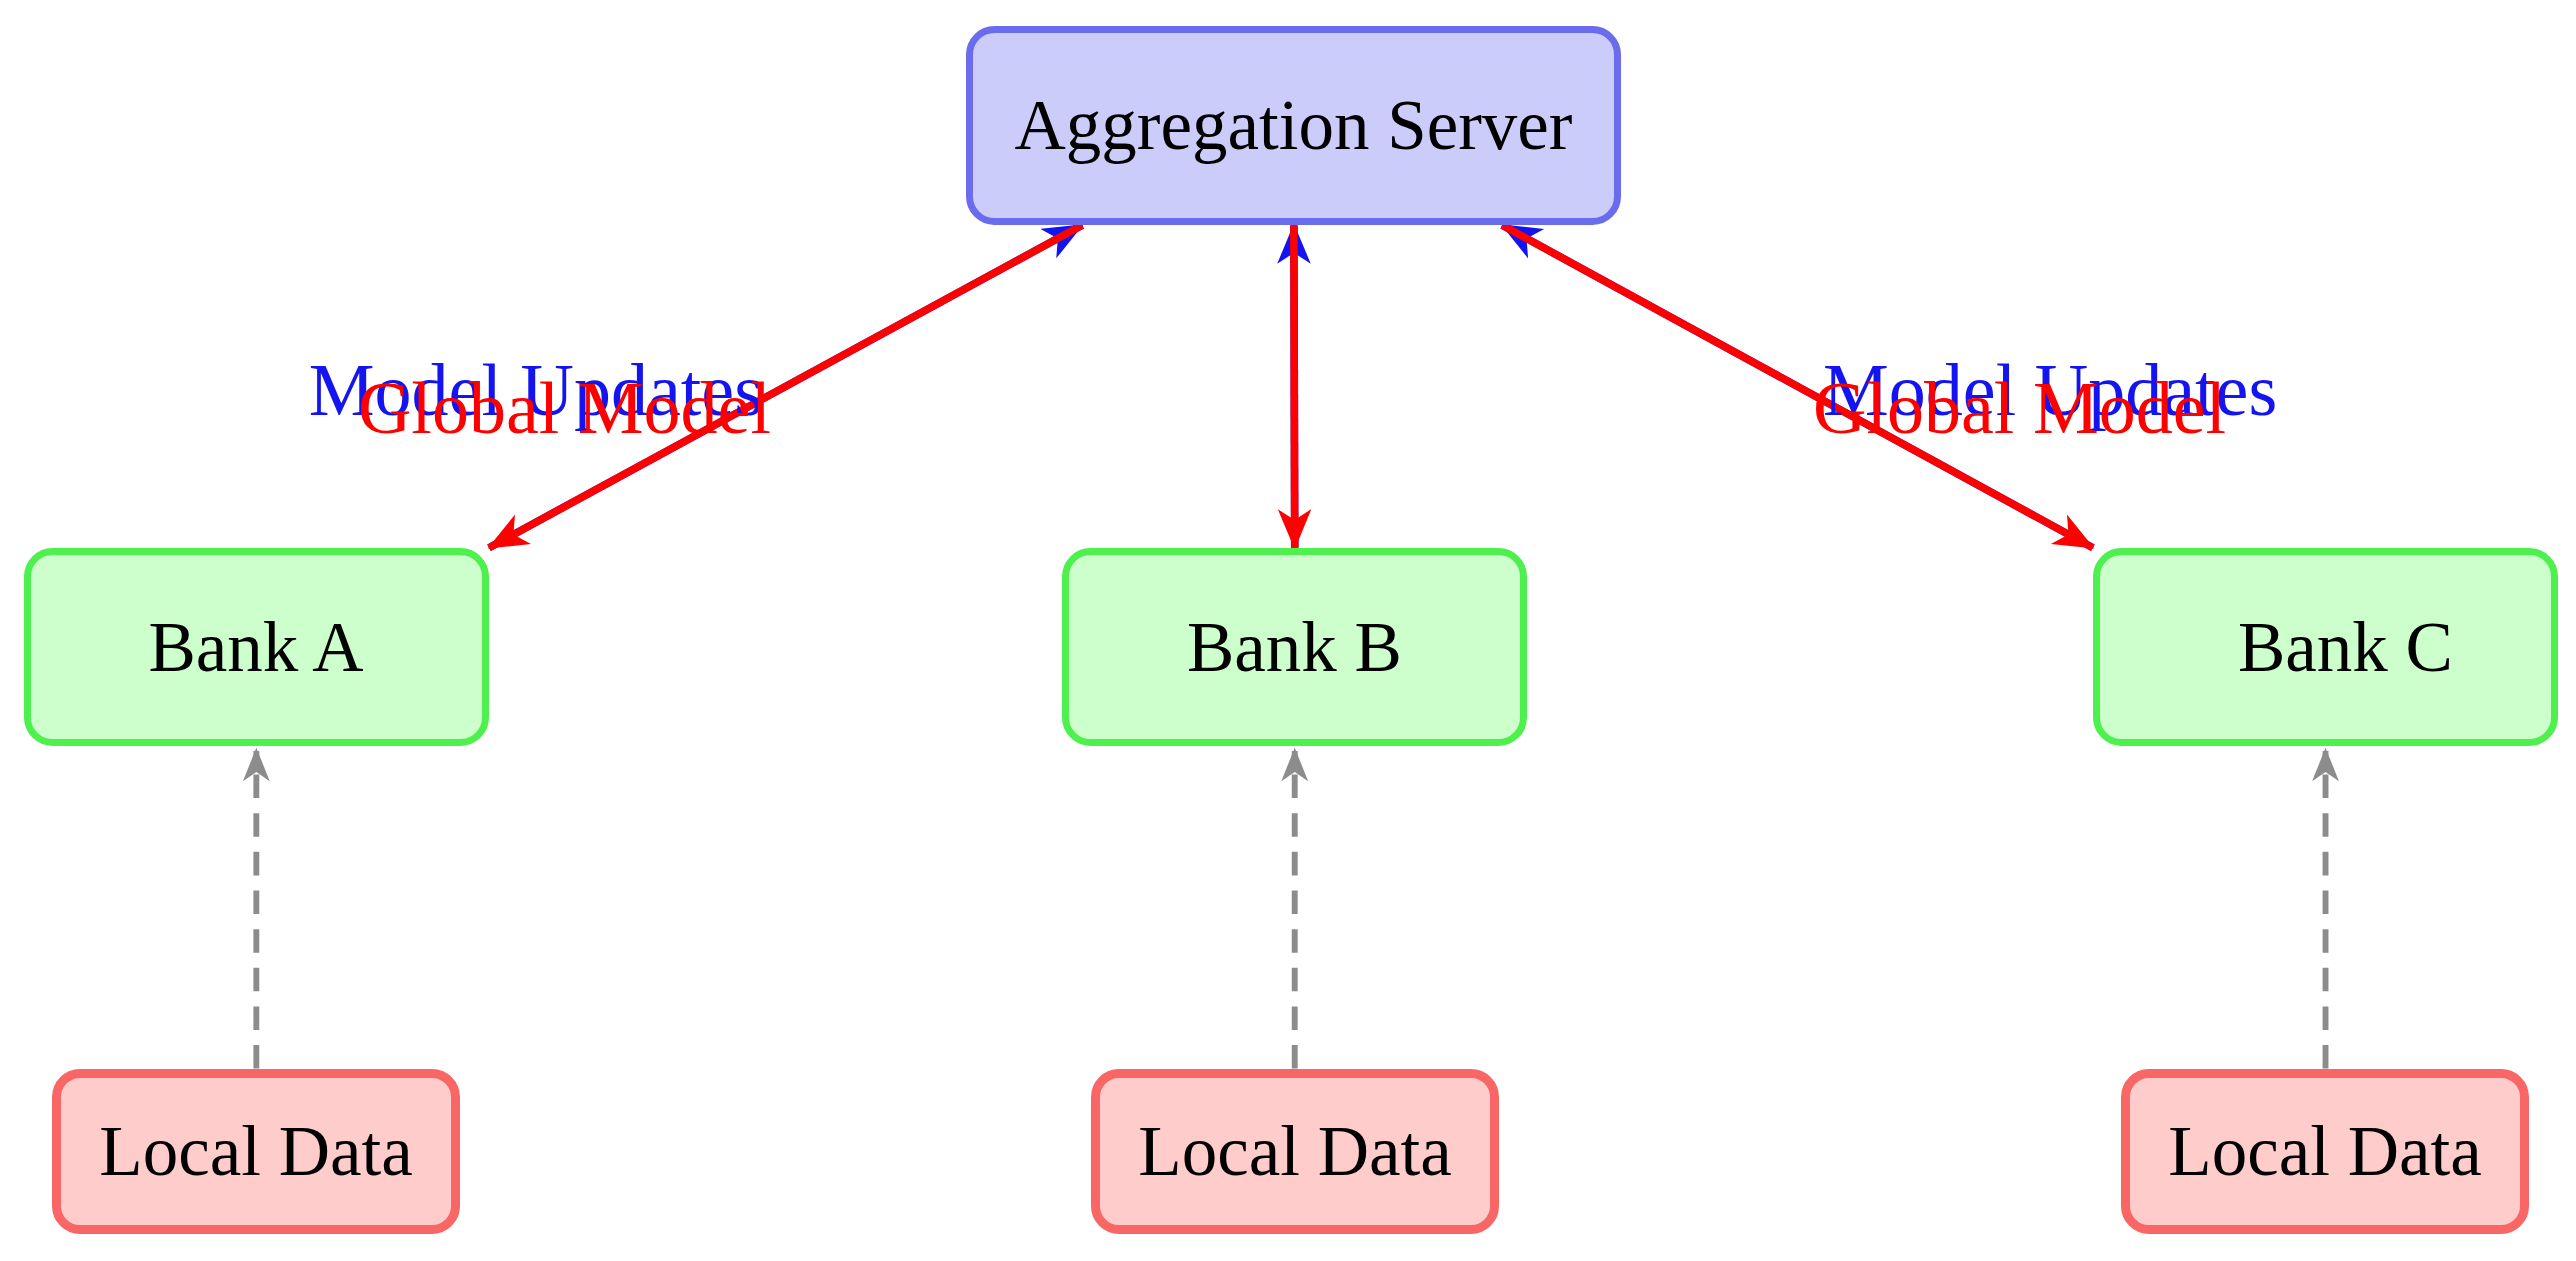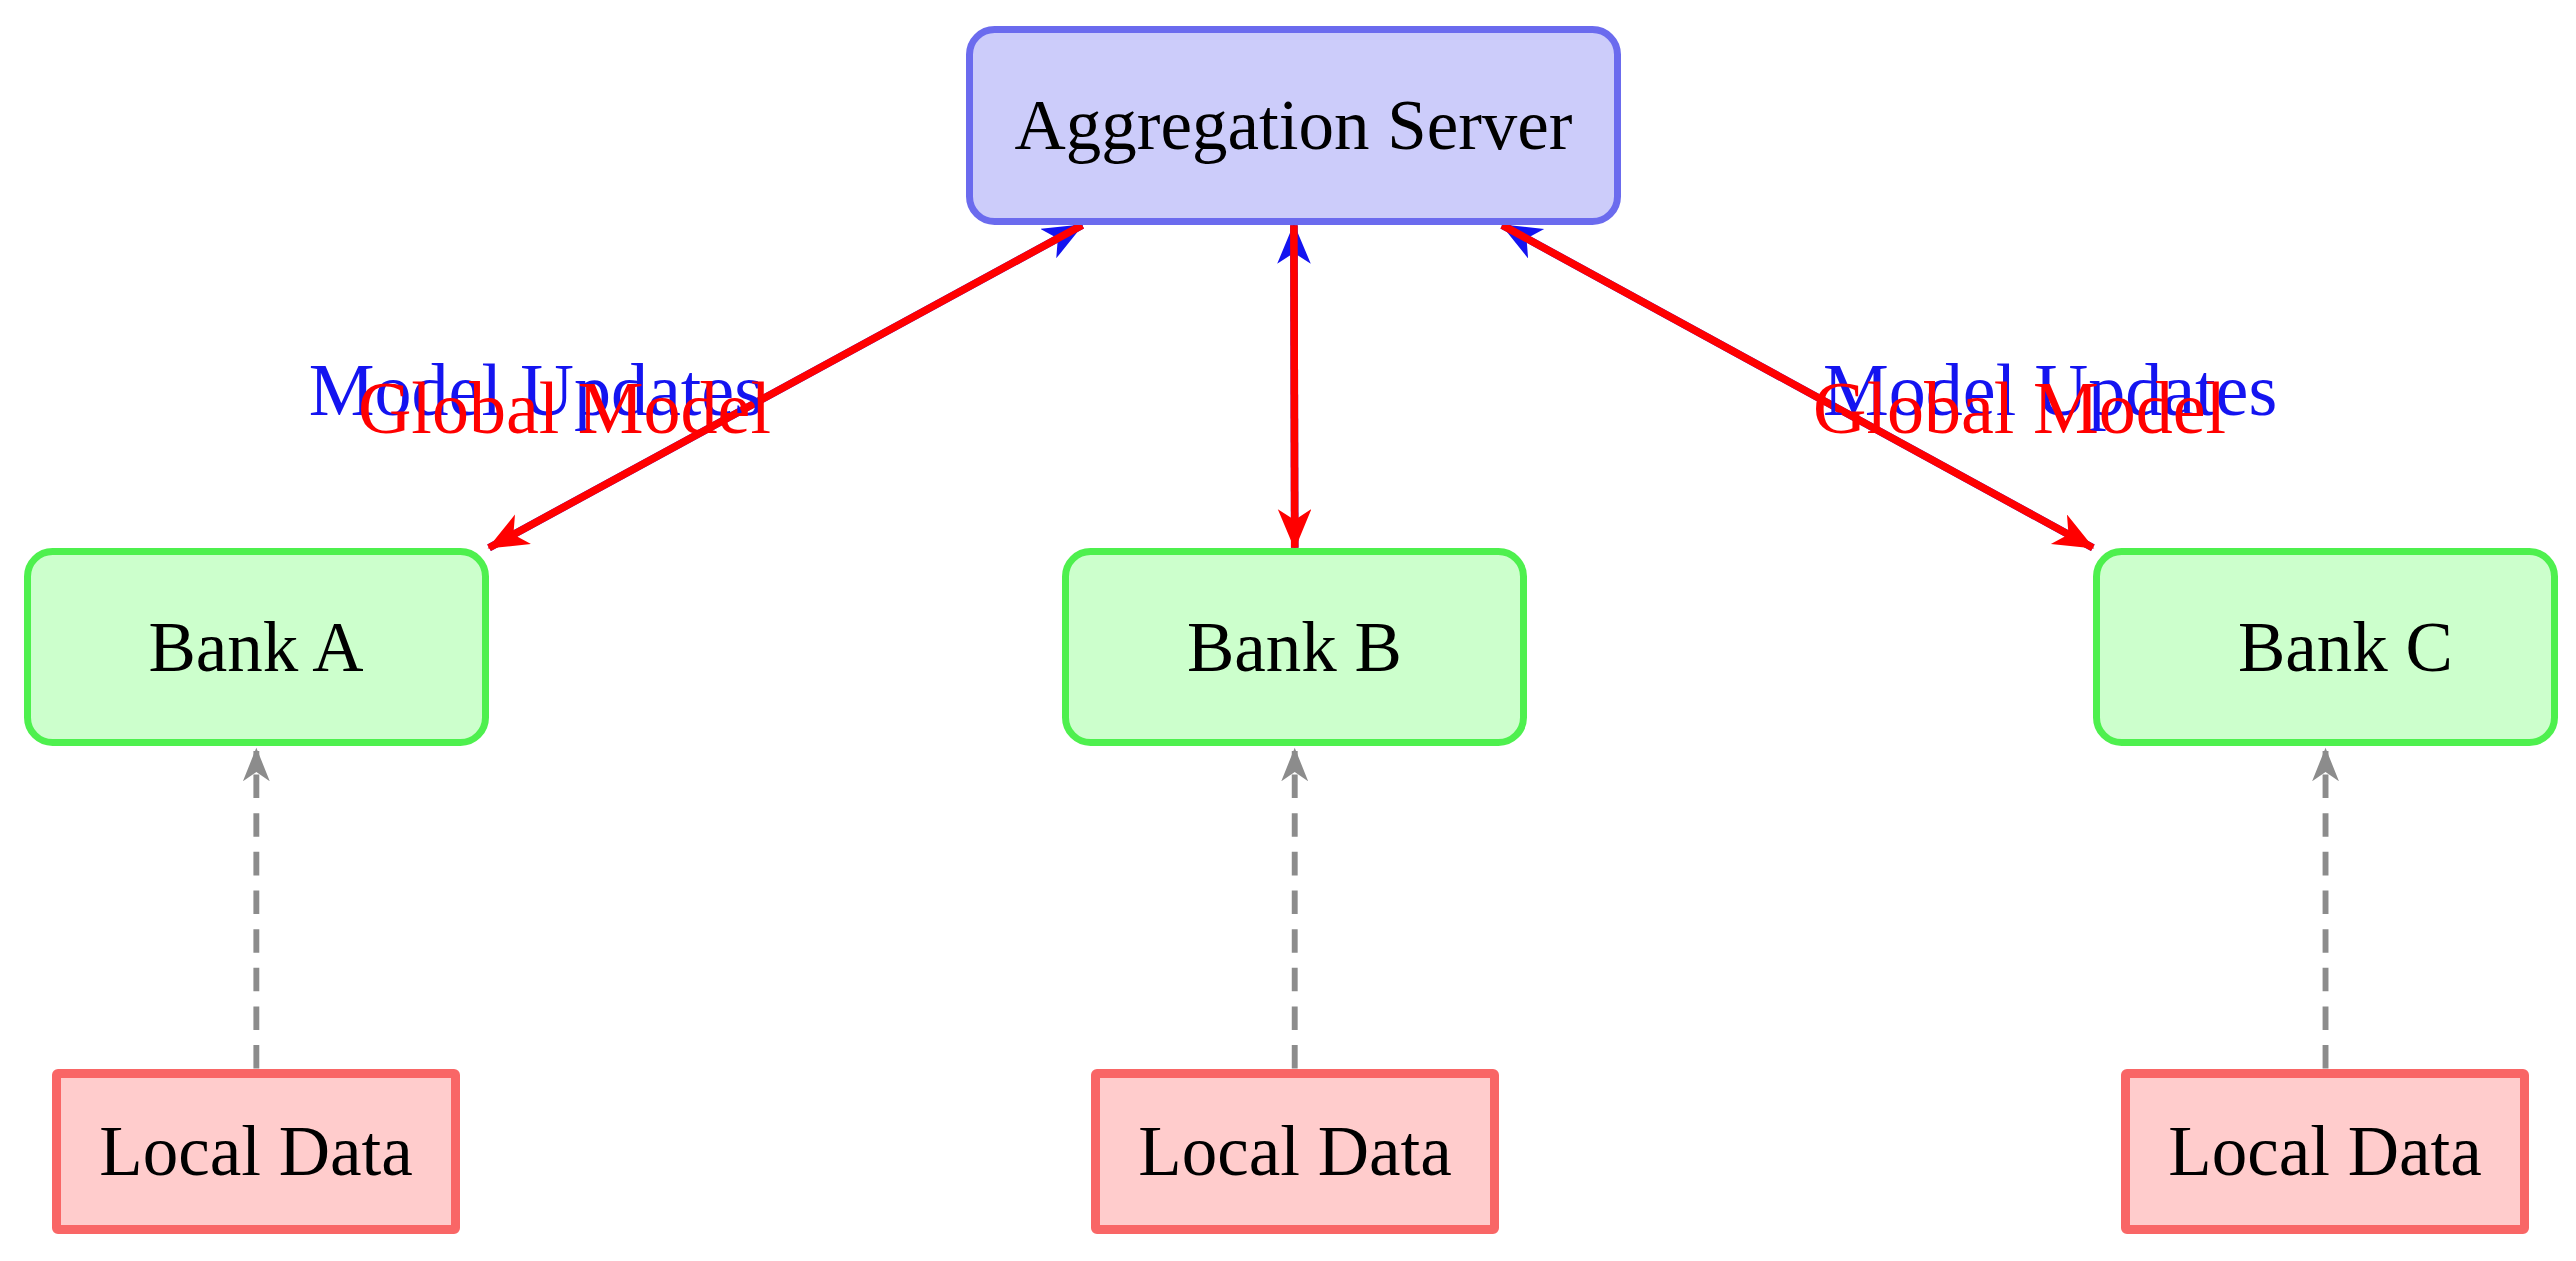--- a/index.html
+++ b/index.html
@@ -32,21 +32,21 @@
     border:7.6px solid var(--bank-border,#4ef04e);
     border-radius:28.6px;
   }
   .bank-a{left:23.5px;}
   .bank-b{left:1062px;font-family:Liberation Serif, serif;}
   .bank-c{left:2093px;padding-left:40px;}
   .local{
     width:408px;height:165px;top:1069px;
     background:var(--local-fill,#ffcccc);
     border:9.2px solid var(--local-border,#f96666);
-    border-radius:6px;
+    border-radius:28px;
   }
   .local-a{left:52px;}
   .local-b{left:1091px;}
   .local-c{left:2121px;}
   .edge-label{
     position:absolute;font-size:74px;line-height:1;white-space:nowrap;
   }
   .lbl-blue{color:var(--arrow-blue,#1414f0);}
   .lbl-red{color:var(--arrow-red,#ff0000);}
   .anchor-right{transform:translateX(-100%);}

